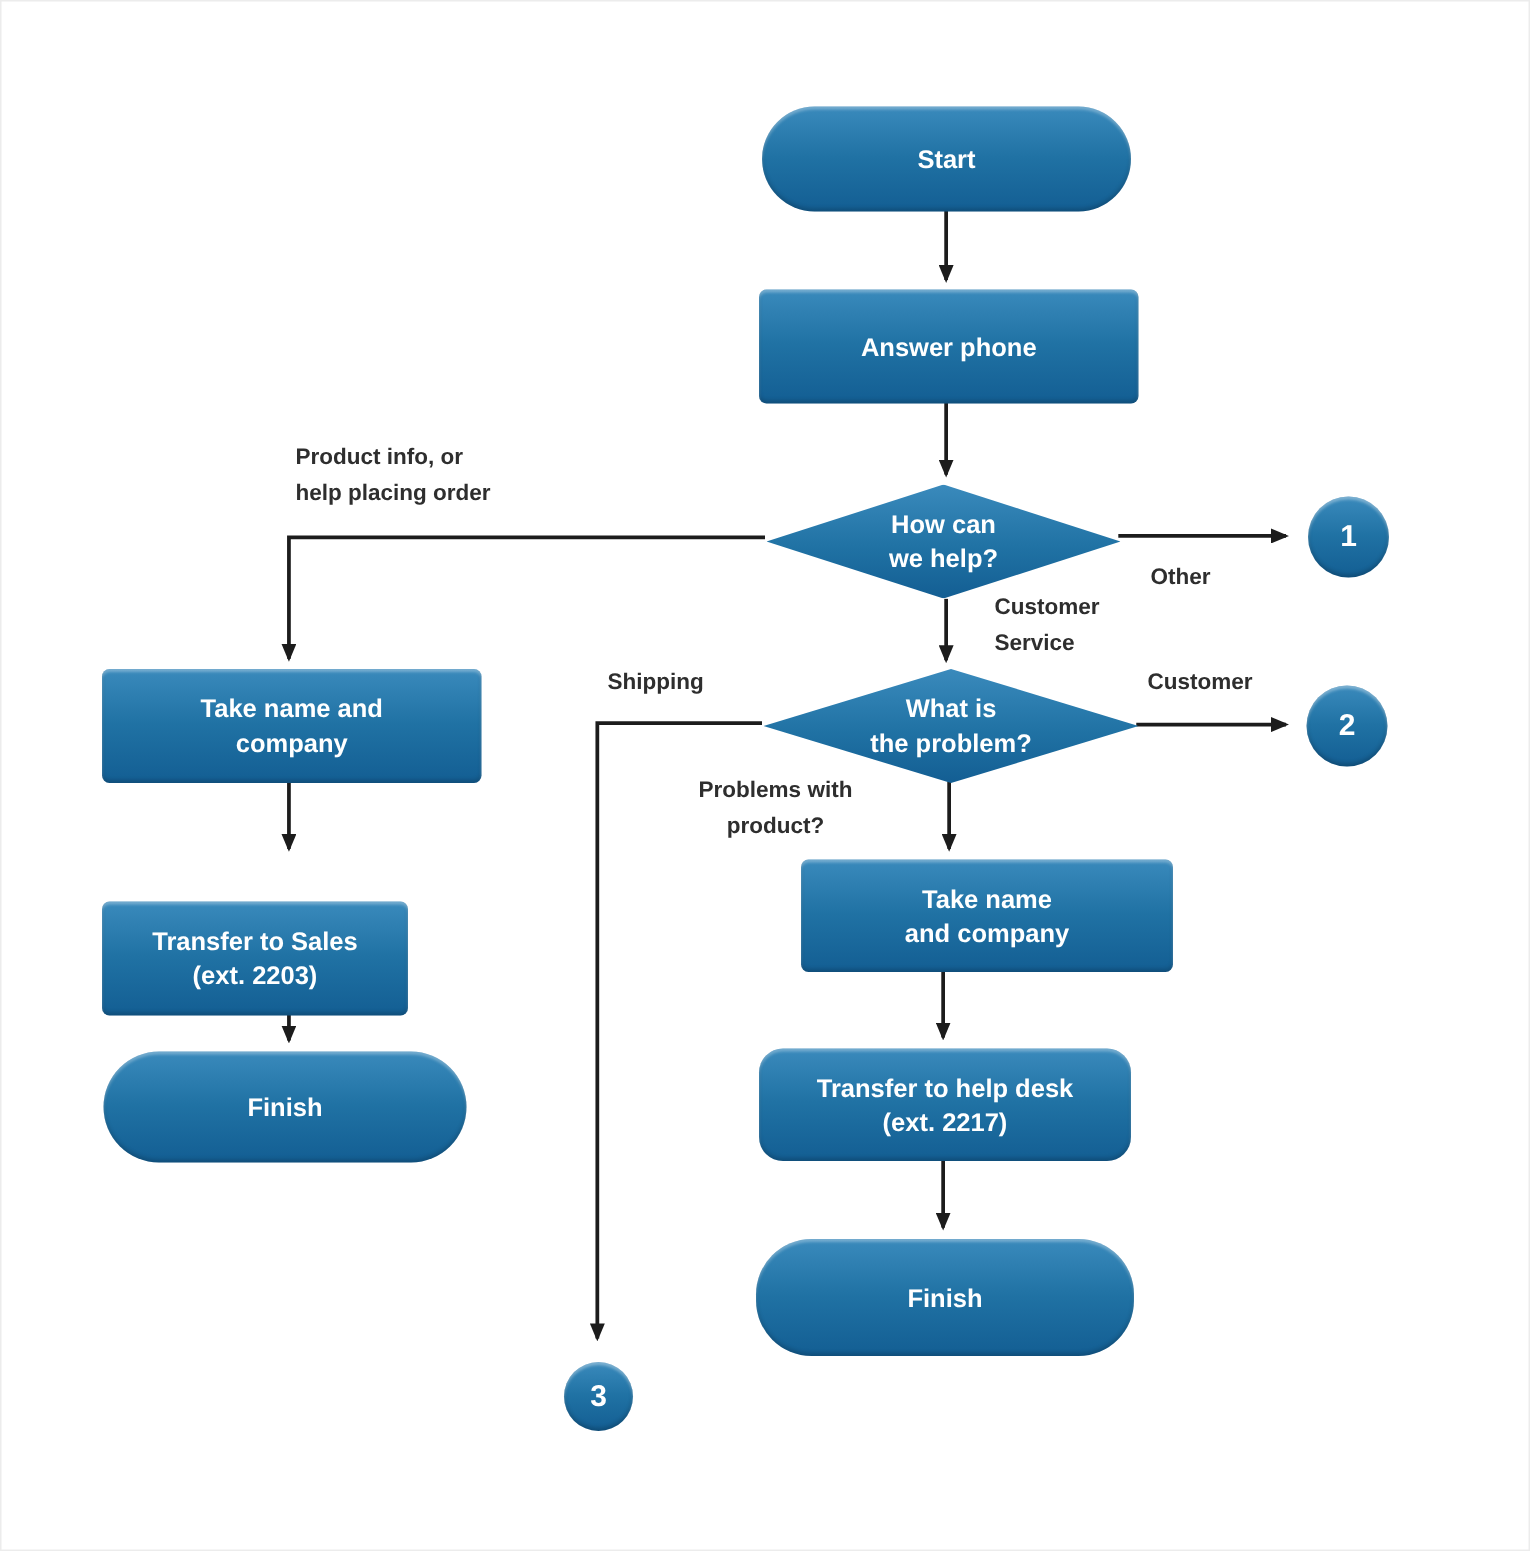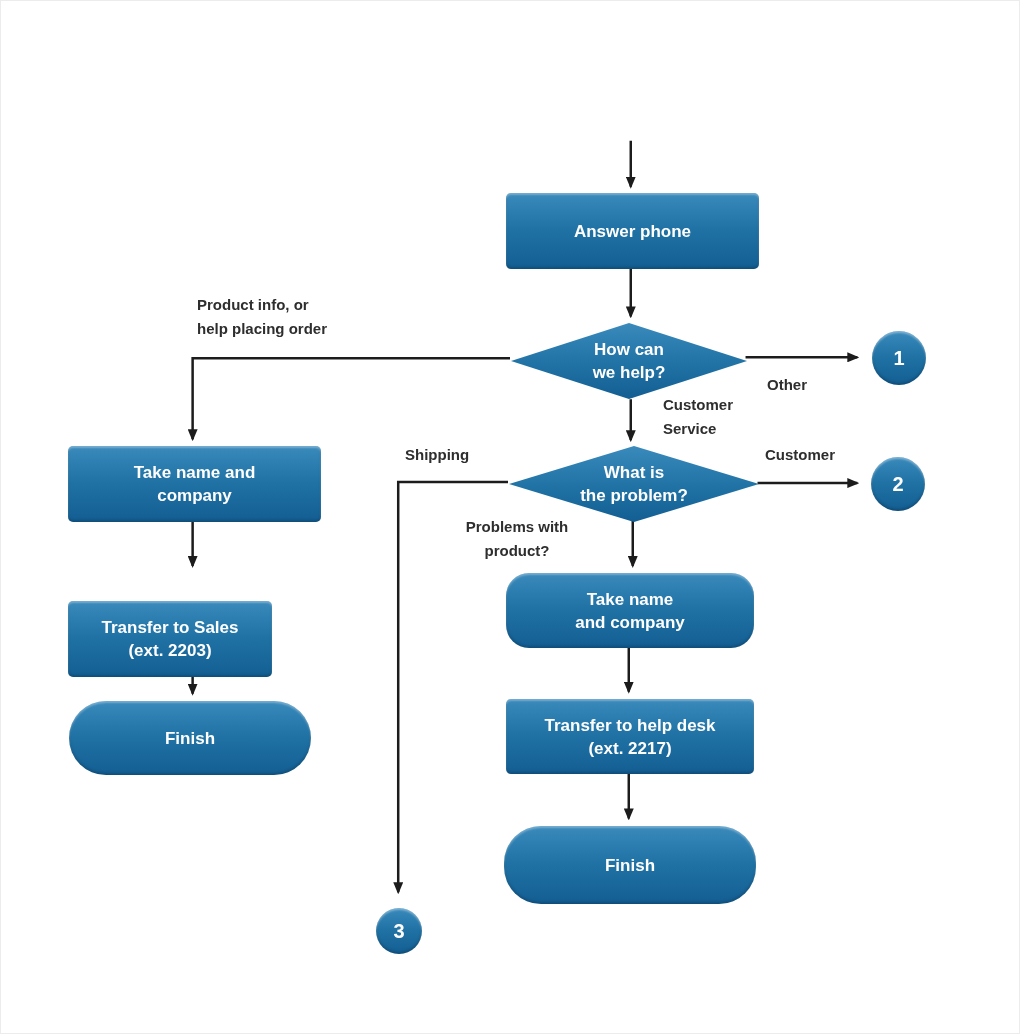--- a/index.html
+++ b/index.html
@@ -74,33 +74,34 @@
       <path d="M629 774 V819" marker-end="url(#arrow)"></path>
       <path d="M510 358 H192 V439" marker-end="url(#arrow)"></path>
       <path d="M192 521 V566" marker-end="url(#arrow)"></path>
       <path d="M192 649 V694" marker-end="url(#arrow)"></path>
       <path d="M746 357 H858" marker-end="url(#arrow)"></path>
       <path d="M758 483 H858" marker-end="url(#arrow)"></path>
       <path d="M508 482 H398 V893" marker-end="url(#arrow)"></path>
     </g>
   </svg>
 
+  <div class="node pill" style="left:507px;top:70px;width:246px;height:70px;">Start</div>
 
   <div class="node rect" style="left:505px;top:192px;width:253px;height:76px;">Answer phone</div>
 
   <div class="node diamond" style="left:510px;top:322px;width:236px;height:76px;">How can
 we help?</div>
 
   <div class="node diamond" style="left:508px;top:445px;width:250px;height:76px;">What is
 the problem?</div>
 
-  <div class="node rect" style="left:505px;top:572px;width:248px;height:75px;border-radius:23px;">Take name
+  <div class="node rect" style="left:533px;top:572px;width:248px;height:75px;">Take name
 and company</div>
 
-  <div class="node rect" style="left:505px;top:698px;width:248px;height:75px;">Transfer to help desk
+  <div class="node rect" style="left:505px;top:698px;width:248px;height:75px;border-radius:16px;">Transfer to help desk
 (ext. 2217)</div>
 
   <div class="node pill" style="left:503px;top:825px;width:252px;height:78px;">Finish</div>
 
   <div class="node rect" style="left:67px;top:445px;width:253px;height:76px;">Take name and
 company</div>
 
   <div class="node rect" style="left:67px;top:572px;width:204px;height:76px;margin-top:28px;">Transfer to Sales
 (ext. 2203)</div>
 

